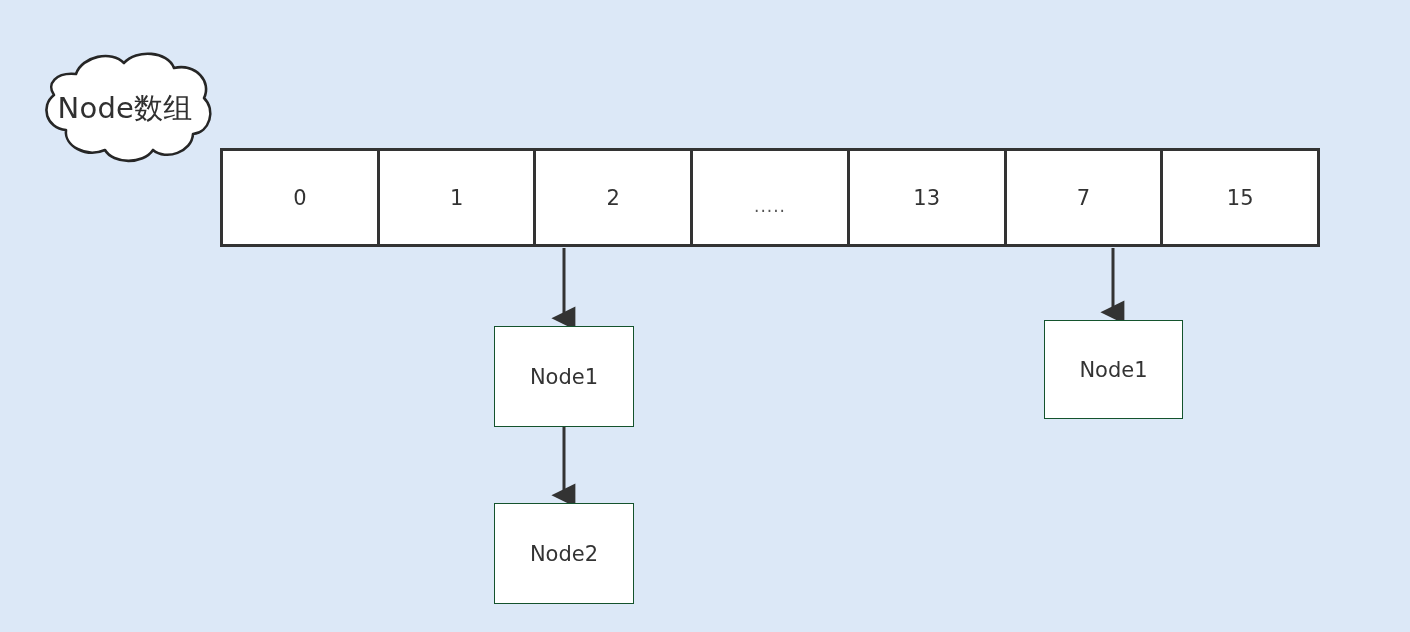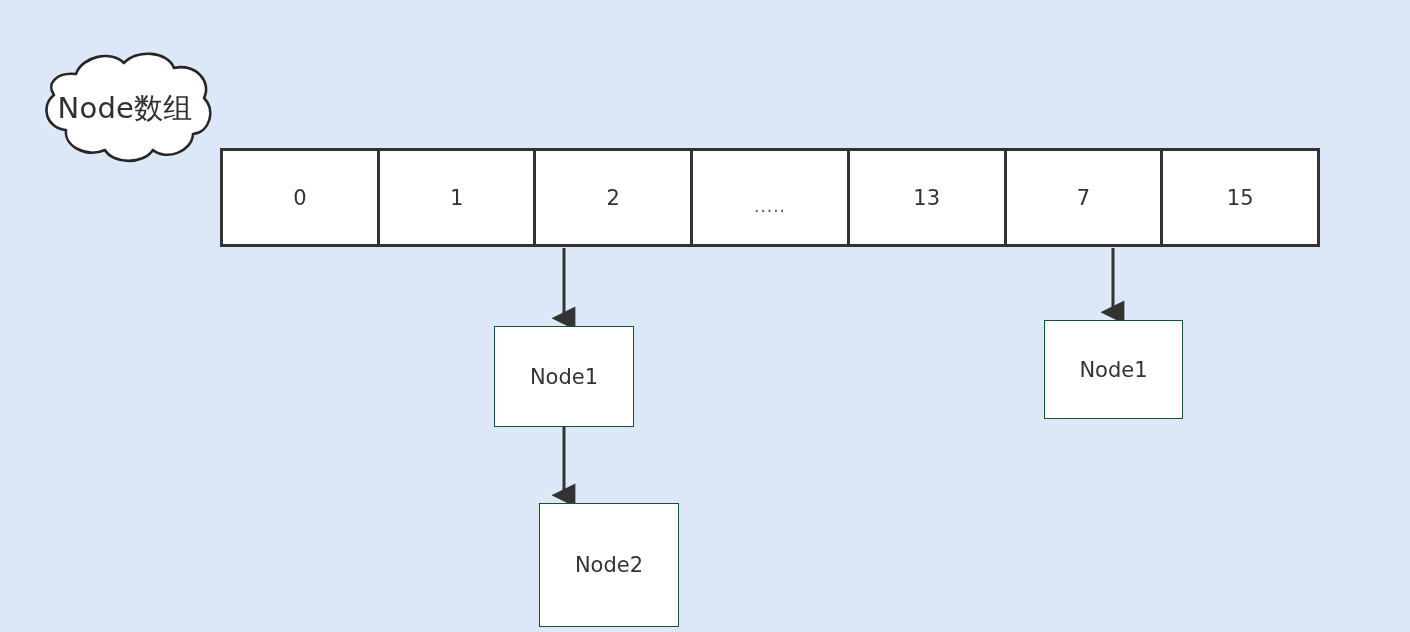--- a/index.html
+++ b/index.html
@@ -85,21 +85,21 @@
     display: flex;
     align-items: center;
     justify-content: center;
     background: #ffffff;
     border: 1px solid #14532d;
     box-sizing: border-box;
     font-size: 21px;
     color: #333333;
   }
   #node-a { left: 494px; top: 326px; width: 140px; height: 101px; }
-  #node-b { left: 494px; top: 503px; width: 140px; height: 124px; margin-left: 45px; }
+  #node-b { left: 494px; top: 503px; width: 140px; height: 101px; }
   #node-c { left: 1044px; top: 320px; width: 139px; height: 99px; }
 </style>
 </head>
 <body>
 
 <div id="canvas">
 
   <svg class="layer" viewBox="0 0 1410 632" xmlns="http://www.w3.org/2000/svg">
     <defs>
       <marker id="arrowhead" markerWidth="9" markerHeight="9" refX="4.2" refY="4.4" orient="auto" markerUnits="strokeWidth">

